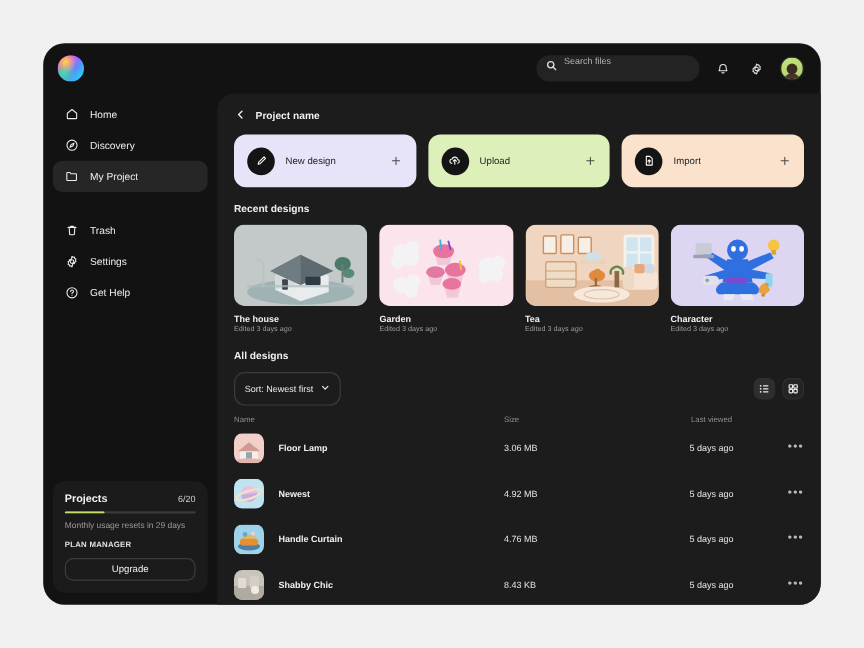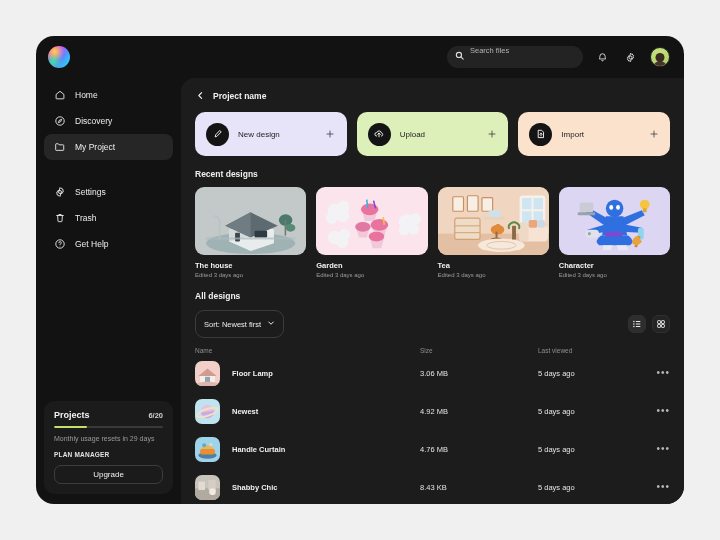--- a/index.html
+++ b/index.html
@@ -102,21 +102,21 @@
   .nav-item .ni { width: 13px; height: 13px; display: flex; align-items: center; justify-content: center; flex: 0 0 13px; color: #ededed; }
   .nav-gap { height: 19px; }
   .sidebar-spacer { flex: 1; }
   .plan-card {
     background: #1b1b1b;
     border-radius: 10px;
     padding: 9px 10px 10px 10px;
   }
   .plan-head { display: flex; align-items: baseline; }
   .plan-title { font-size: 9px; font-weight: bold; color: #f2f2f2; }
-  .plan-count { margin-left: auto; font-size: 7.5px; color: #cfcfcf; font-weight: bold; }
+  .plan-count { margin-left: auto; font-size: 7.5px; color: #cfcfcf; font-weight: normal; }
   .progress {
     margin-top: 6px;
     height: 2.5px; border-radius: 2px; background: #3a3a3a;
     position: relative; overflow: hidden;
   }
   .progress span {
     position: absolute; left: 0; top: 0; bottom: 0;
     width: 30%; background: #c2e06a; border-radius: 2px;
   }
   .plan-sub { margin-top: 7px; font-size: 7px; color: #9a9a9a; }
@@ -189,21 +189,21 @@
     width: 18px; height: 18px; border-radius: 6px;
     background: #242424; border: 1px solid #303030;
     display: flex; align-items: center; justify-content: center;
     color: #e8e8e8;
   }
   .view-btn.active { background: #2e2e2e; }
   .table-head, .table-row { display: flex; align-items: center; }
   .table-head { margin-top: 9px; font-size: 6.5px; color: #8e8e8e; }
   .col-name { flex: 1 1 auto; min-width: 0; }
   .col-size { flex: 0 0 118px; }
-  .col-viewed { flex: 0 0 110px; }
+  .col-viewed { flex: 0 0 110px; text-align: center; }
   .col-menu { flex: 0 0 22px; text-align: right; }
   .table-row { height: 38px; font-size: 7.5px; color: #f0f0f0; }
   .row-thumb {
     width: 25px; height: 25px; border-radius: 7px;
     flex: 0 0 25px; margin-right: 12px; overflow: hidden;
     position: relative;
   }
   .row-name { font-weight: bold; font-size: 7.5px; }
   .row-cell { color: #e4e4e4; font-size: 7.5px; }
   .dots { color: #b8b8b8; font-size: 10px; letter-spacing: 1px; line-height: 1; }
@@ -272,34 +272,34 @@
           </svg>
         </span>
         <span>My Project</span>
       </div>
 
       <div class="nav-gap"></div>
 
       <div class="nav-item">
         <span class="ni">
           <svg width="12" height="12" viewBox="0 0 20 20" fill="none" stroke="#ededed" stroke-width="1.5">
-            <circle cx="10" cy="10" r="2.5"></circle>
-            <path d="M10 2.6l1.3 1.5 1.9-.5.5 1.9 1.8.9-.8 1.8.8 1.8-1.8.9-.5 1.9-1.9-.5L10 17.4 8.7 15.9l-1.9.5-.5-1.9-1.8-.9.8-1.8-.8-1.8 1.8-.9.5-1.9 1.9.5z" stroke-linejoin="round"></path>
-          </svg>
-        </span>
-        <span>Settings</span>
+            <path d="M4.5 5.8h11M8 5.8V4.2h4v1.6M6 5.8l.7 9.4a1 1 0 0 0 1 .9h4.6a1 1 0 0 0 1-.9l.7-9.4" stroke-linejoin="round" stroke-linecap="round"></path>
+          </svg>
+        </span>
+        <span>Trash</span>
       </div>
 
       <div class="nav-item">
         <span class="ni">
           <svg width="12" height="12" viewBox="0 0 20 20" fill="none" stroke="#ededed" stroke-width="1.5">
-            <path d="M4.5 5.8h11M8 5.8V4.2h4v1.6M6 5.8l.7 9.4a1 1 0 0 0 1 .9h4.6a1 1 0 0 0 1-.9l.7-9.4" stroke-linejoin="round" stroke-linecap="round"></path>
-          </svg>
-        </span>
-        <span>Trash</span>
+            <circle cx="10" cy="10" r="2.5"></circle>
+            <path d="M10 2.6l1.3 1.5 1.9-.5.5 1.9 1.8.9-.8 1.8.8 1.8-1.8.9-.5 1.9-1.9-.5L10 17.4 8.7 15.9l-1.9.5-.5-1.9-1.8-.9.8-1.8-.8-1.8 1.8-.9.5-1.9 1.9.5z" stroke-linejoin="round"></path>
+          </svg>
+        </span>
+        <span>Settings</span>
       </div>
 
       <div class="nav-item">
         <span class="ni">
           <svg width="12" height="12" viewBox="0 0 20 20" fill="none" stroke="#ededed" stroke-width="1.5">
             <circle cx="10" cy="10" r="7"></circle>
             <path d="M8.1 8a2 2 0 1 1 2.5 2c-.5.2-.6.7-.6 1.2" stroke-linecap="round"></path>
             <circle cx="10" cy="13.6" r=".7" fill="#ededed" stroke="none"></circle>
           </svg>
         </span>

